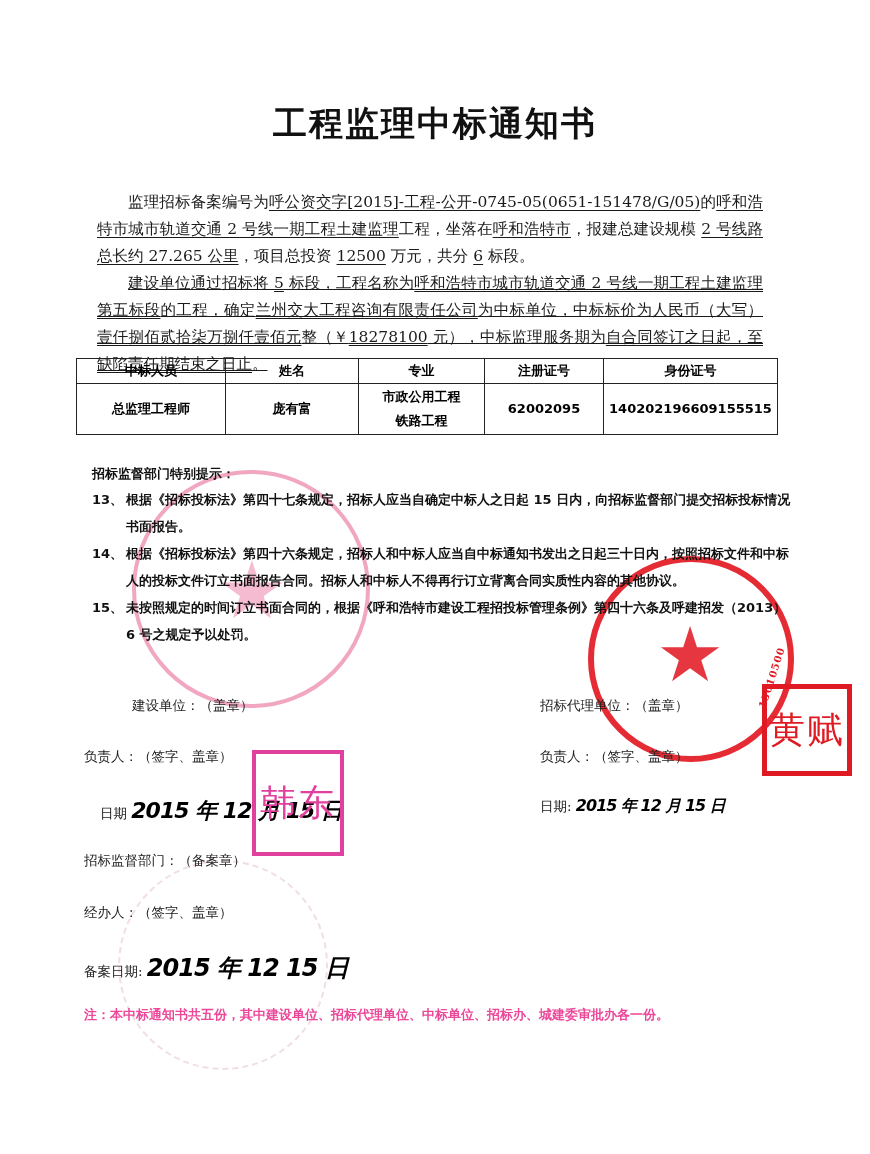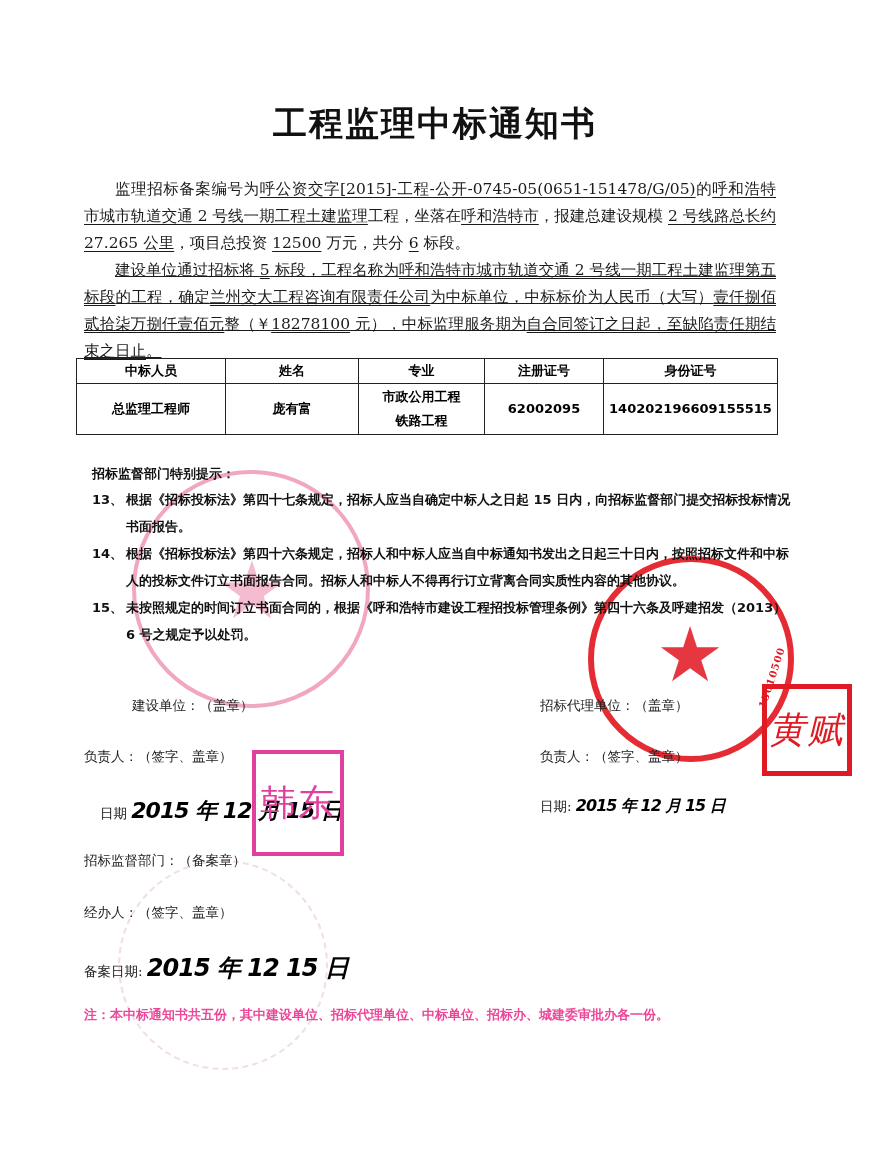--- a/index.html
+++ b/index.html
@@ -10,21 +10,21 @@
   }
   .title {
     position: absolute; left: 0; right: 0; top: 78px; text-align: center;
     font-family: "DejaVu Sans", "Liberation Sans", sans-serif;
     font-size: 34px; font-weight: bold; letter-spacing: 2px; color: #111;
   }
   .body-text {
     position: absolute; left: 84px; width: 692px;
     font-size: 15.5px; line-height: 27px; text-align: justify;
   }
-  .para { text-indent: 2em; margin: 0; }
+  .para { text-indent: 2em; margin: 13px; }
   .u { text-decoration: underline; text-underline-offset: 3px; }
   .p1 { top: 176px; }
   .p2 { top: 257px; text-decoration: underline; }
 
   table.winner {
     position: absolute; left: 76px; top: 358px; width: 702px;
     border-collapse: collapse;
     font-family: "DejaVu Sans", "Liberation Sans", sans-serif;
     font-size: 13px; font-weight: bold; color: #000000;
   }
@@ -81,21 +81,21 @@
     position: absolute; box-sizing: border-box;
     display: flex; align-items: center; justify-content: center;
     font-family: "DejaVu Sans", sans-serif; letter-spacing: 2px;
   }
   .stamp-han {
     left: 252px; top: 714px; width: 92px; height: 106px;
     border: 4px solid #e2409e; color: #e2409e; font-size: 36px; margin-top: 36px;
   }
   .stamp-huang {
     left: 762px; top: 684px; width: 90px; height: 92px;
-    border: 5px solid #e01a22; color: #e01a22; font-size: 36px; font-style: italic;
+    border: 5px solid #e01a22; color: #e01a22; font-size: 36px;
   }
   .stamp-num {
     position: absolute; font-size: 10px; font-weight: bold; color: #e01a22;
     transform: rotate(-72deg); left: 146px; top: 110px; letter-spacing: 1px;
   }
 </style>
 </head>
 <body>
 
 <div class="stamp-round stamp-left">

